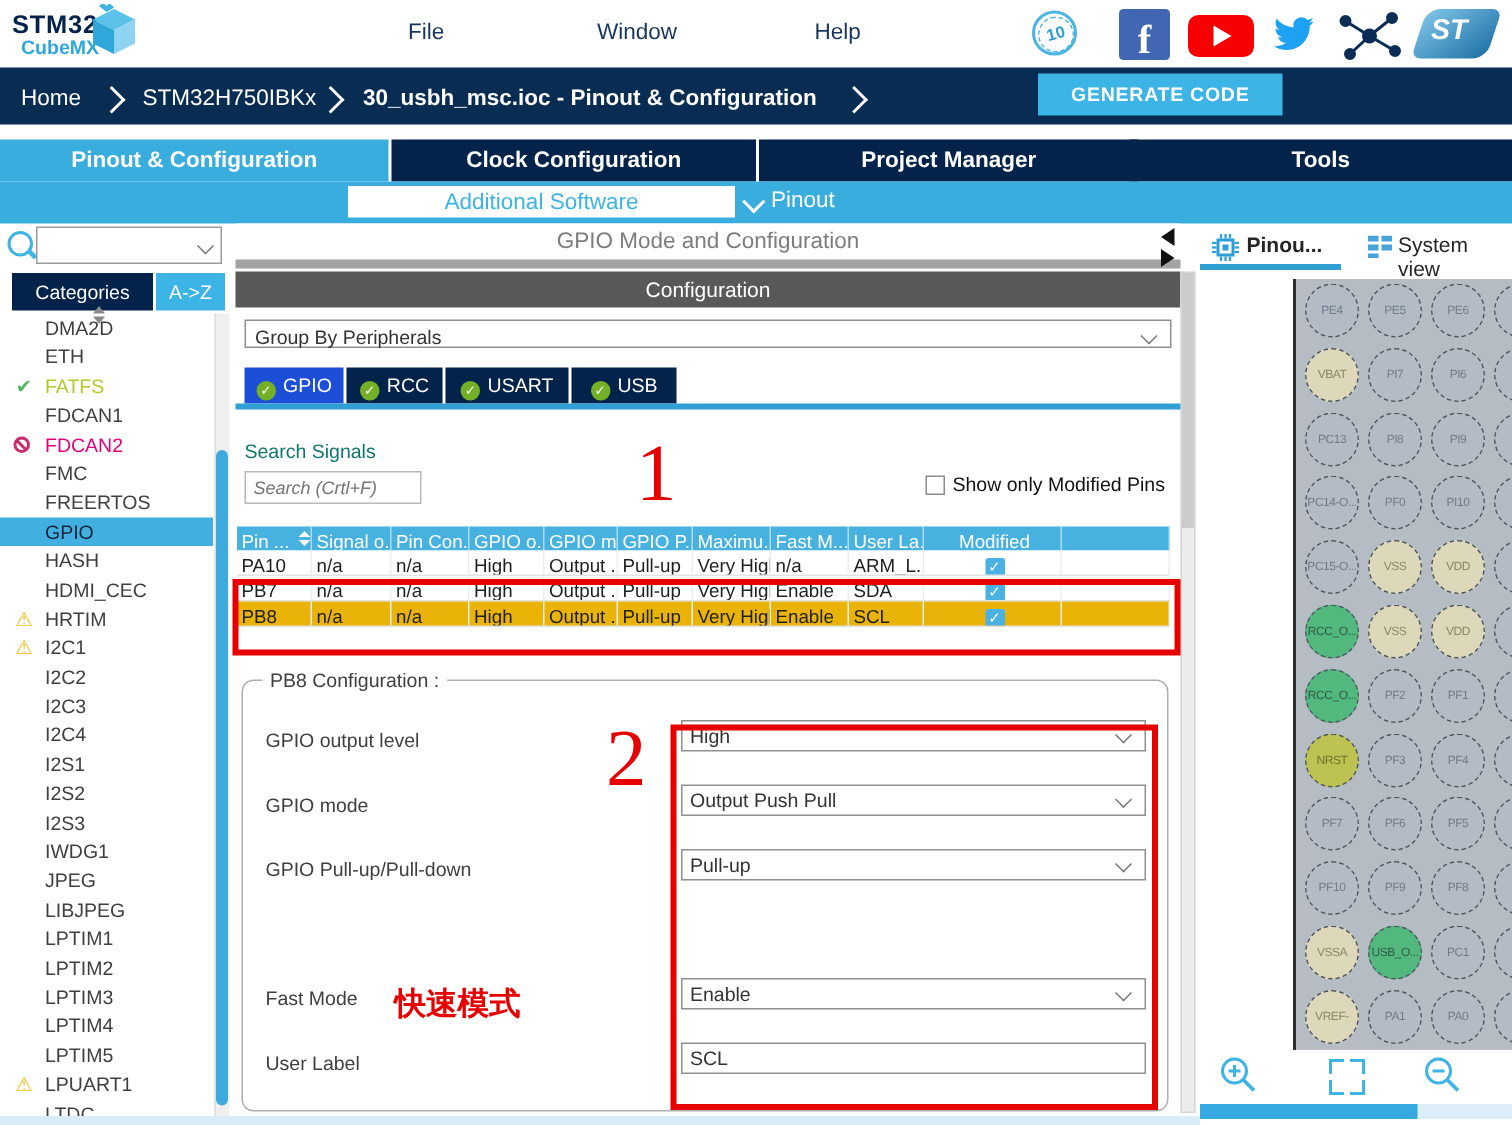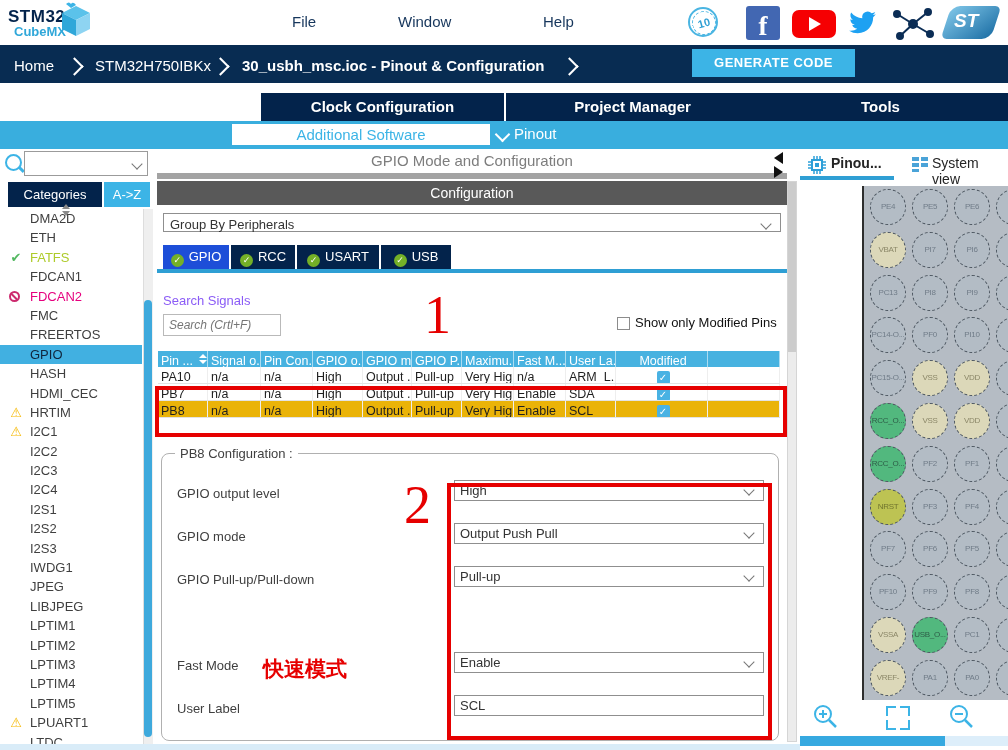--- a/index.html
+++ b/index.html
@@ -67,21 +67,21 @@
   .cfg-section{left:157px;top:181px;width:630px;height:24px;background:#595959;color:#fff;font-size:14px;text-align:center;line-height:24px;}
   .cfg-vscroll{left:787px;top:181px;width:10px;height:561px;background:#ececec;border:1px solid #d5d5d5;box-sizing:border-box;}
   .cfg-vthumb{left:788px;top:182px;width:8px;height:170px;background:#cccccc;}
   .groupsel{left:163px;top:213px;width:618px;height:19px;border:1px solid #8f8f8f;background:#fff;box-sizing:border-box;font-size:13px;color:#333;line-height:21px;padding-left:6px;cursor:pointer;}
   .chev{position:absolute;width:7px;height:7px;border-right:1.6px solid #777;border-bottom:1.6px solid #777;transform:rotate(45deg);}
   .groupsel .chev{right:10px;top:6px;}
   .ptab{top:245px;height:24px;color:#fff;font-size:13px;line-height:24px;text-align:center;background:#03234b;cursor:pointer;}
   .ptab.active{background:#1d4ed8;}
   .ptab .ok{display:inline-block;width:13px;height:13px;background:#74b027;border-radius:50%;color:#fff;font-size:9px;line-height:13px;vertical-align:-2px;margin-right:5px;}
   .ptab-under{left:157px;top:269px;width:630px;height:4px;background:#2f9fd4;}
-  .srch-lbl{left:163px;top:293px;font-size:13px;color:#8b5cf6;}
+  .srch-lbl{left:163px;top:293px;font-size:13px;color:#0f766e;}
   .srch-in{left:163px;top:314px;width:118px;height:22px;border:1px solid #b9b9b9;box-sizing:border-box;font-size:12px;font-style:italic;color:#9a9a9a;padding:0 5px;font-family:"Liberation Sans",sans-serif;}
   .chkbox{width:13px;height:13px;border:1px solid #8c8c8c;background:#fff;box-sizing:border-box;cursor:pointer;}
   .chk-lbl{left:635px;top:315px;font-size:13px;color:#111;}
 
   .tbl{left:158px;top:351px;width:622px;}
   .trow{display:flex;height:16px;}
   .trow.hdr{background:#47b2e0;color:#fff;}
   .trow.hdr .tc{border-right:1px solid rgba(255,255,255,.55);line-height:20px;}
   .tc{font-size:12.5px;padding-left:3px;box-sizing:border-box;overflow:hidden;white-space:nowrap;line-height:20px;}
   .trow.body{color:#1f1f1f;border-bottom:1px solid #e3e3e3;background:#fff;cursor:pointer;}
@@ -135,21 +135,21 @@
 
   <div class="abs topbar">
     <div class="abs logo-txt1" style="position:absolute;">STM32</div>
     <div class="abs logo-txt2" style="position:absolute;">CubeMX</div>
     <svg class="abs logo-cube" width="40" height="40" viewBox="0 0 40 40" style="position:absolute;">
       <polygon points="20,4 34,11 20,18 6,11" fill="#5bc2ea"></polygon>
       <polygon points="6,11 20,18 20,34 6,27" fill="#2fa7d9"></polygon>
       <polygon points="34,11 20,18 20,34 34,27" fill="#8ed4f2"></polygon>
       <path d="M10 2 q3 -3 5 0 q2 -3 5 1 l-5 3 z" fill="#3cb4e6"></path>
     </svg>
-    <div class="abs menu-item" style="left:272px;margin-left:20px;">File</div>
+    <div class="abs menu-item" style="left:272px;">File</div>
     <div class="abs menu-item" style="left:398px;">Window</div>
     <div class="abs menu-item" style="left:543px;">Help</div>
     <div class="abs badge10">
         <span class="inner">10</span>
       </div>
     <div class="abs fb">f</div>
     <div class="abs yt"></div>
     <svg class="abs" style="left:844px;top:8px;position:absolute;" width="38" height="32" viewBox="0 0 24 24">
       <path fill="#1da1f2" d="M8 19c7.5 0 11.6-6.2 11.6-11.6v-.5A8.3 8.3 0 0 0 21.6 4.7c-.7.3-1.5.5-2.3.6a4.1 4.1 0 0 0 1.8-2.3c-.8.5-1.7.8-2.6 1a4.1 4.1 0 0 0-7 3.7A11.6 11.6 0 0 1 3.1 3.4a4.1 4.1 0 0 0 1.3 5.5c-.7 0-1.3-.2-1.9-.5v.1a4.1 4.1 0 0 0 3.3 4 4.2 4.2 0 0 1-1.9.1 4.1 4.1 0 0 0 3.8 2.9A8.2 8.2 0 0 1 1.6 17 11.6 11.6 0 0 0 8 19"></path>
     </svg>
@@ -175,20 +175,21 @@
   <div class="abs crumbbar">
     <div class="abs crumb" style="left:14px;">Home</div>
     <div class="abs crumb-chev" style="left:68px;top:15px;"></div>
     <div class="abs crumb" style="left:95px;">STM32H750IBKx</div>
     <div class="abs crumb-chev" style="left:214px;top:15px;"></div>
     <div class="abs crumb bold" style="left:242px;">30_usbh_msc.ioc - Pinout &amp; Configuration</div>
     <div class="abs crumb-chev" style="left:563px;top:15px;"></div>
     <div class="abs genbtn">GENERATE CODE</div>
   </div>
 
+  <div class="abs maintab active" style="left:0;width:259px;">Pinout &amp; Configuration</div>
   <div class="abs maintab" style="left:261px;width:243px;">Clock Configuration</div>
   <div class="abs maintab" style="left:506px;width:253px;">Project Manager</div>
   <div class="abs maintab" style="left:753px;width:255px;">Tools</div>
 
   <div class="abs subbar">
     <div class="abs addsoft">Additional Software</div>
     <div class="abs subchev"></div>
     <div class="abs pinoutlbl">Pinout</div>
   </div>
 

